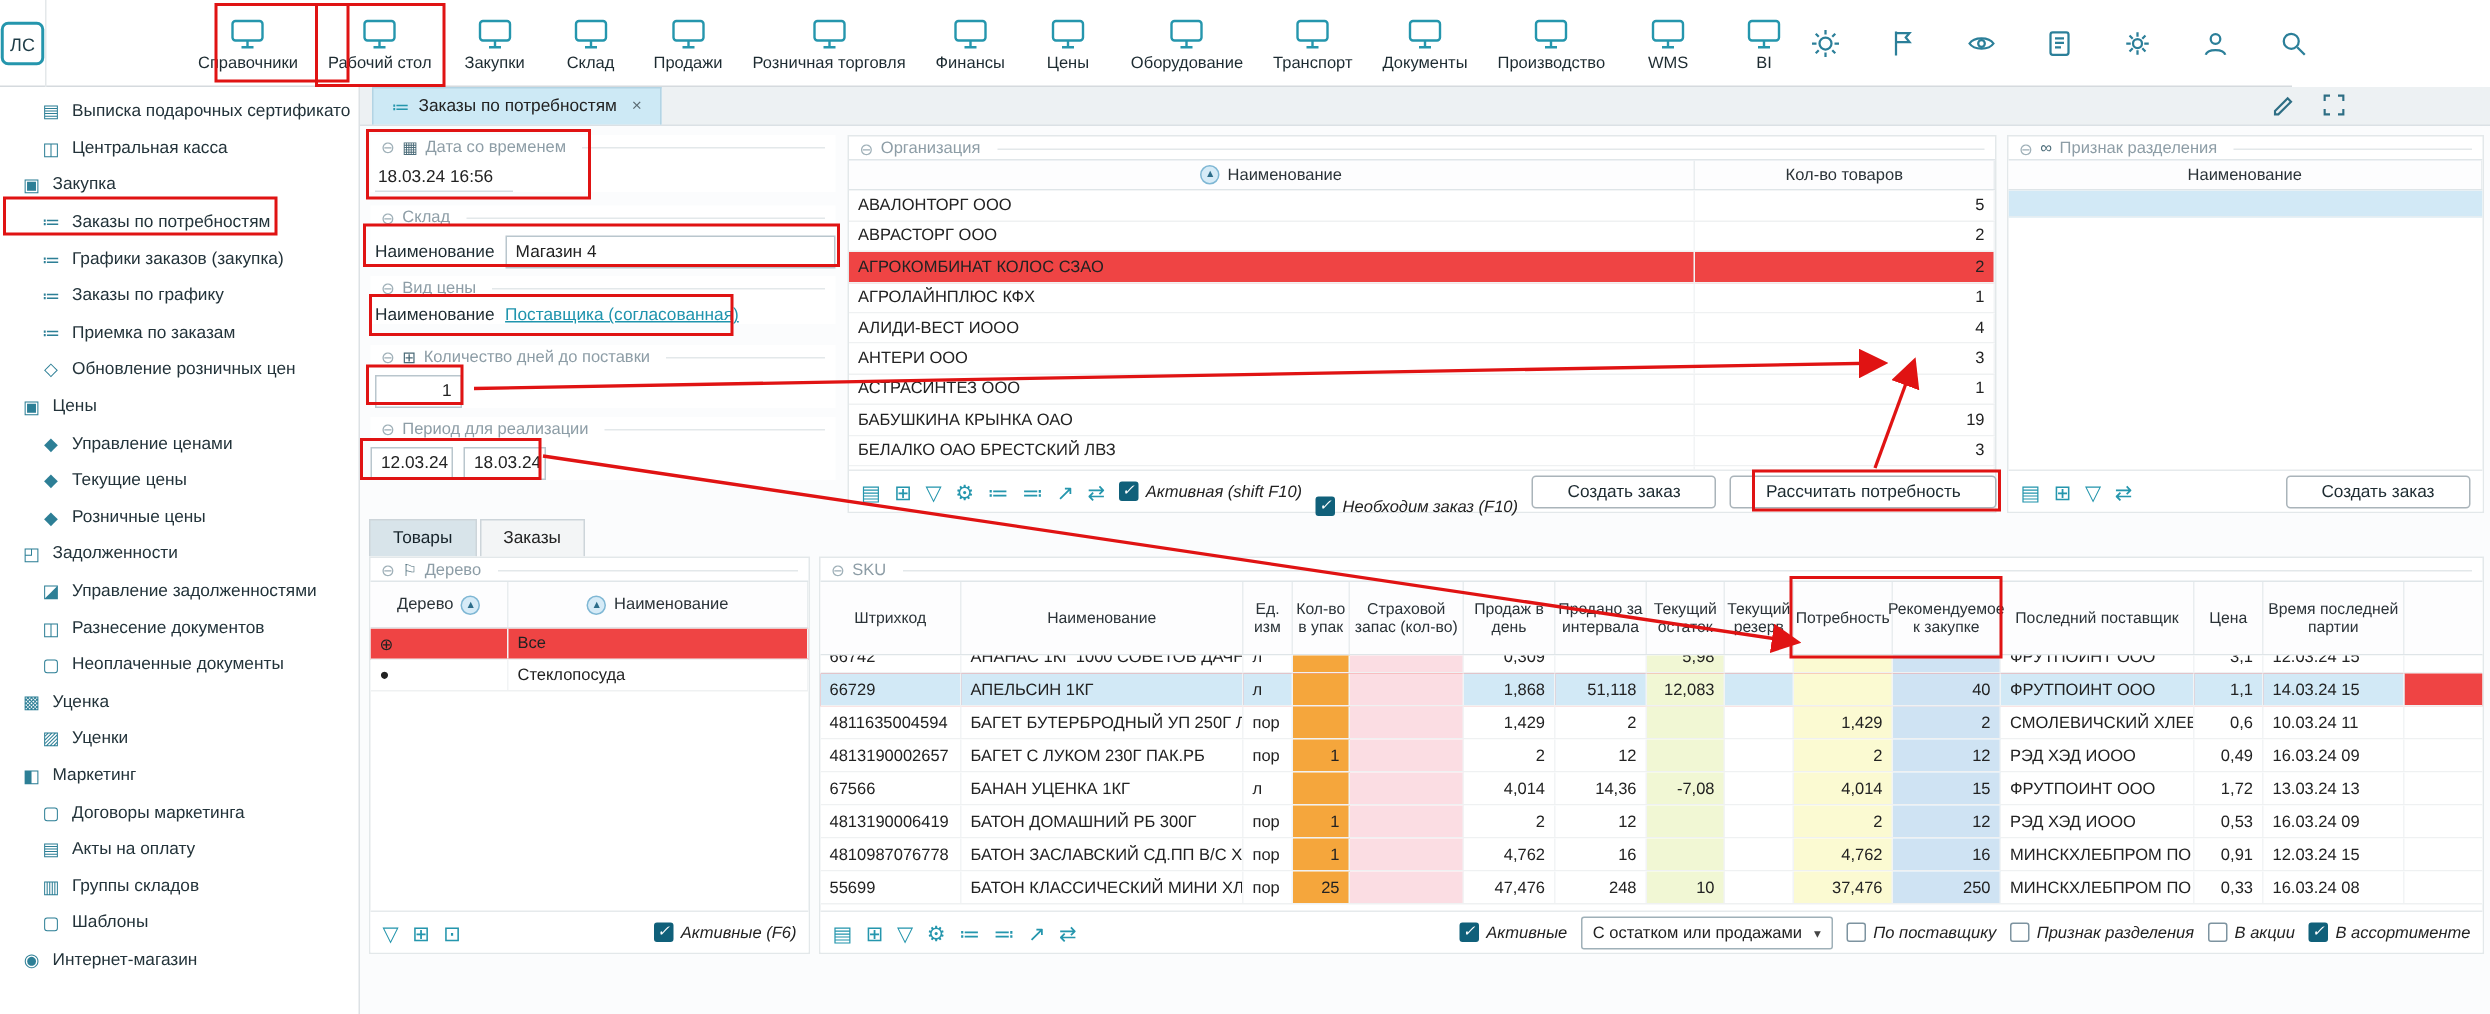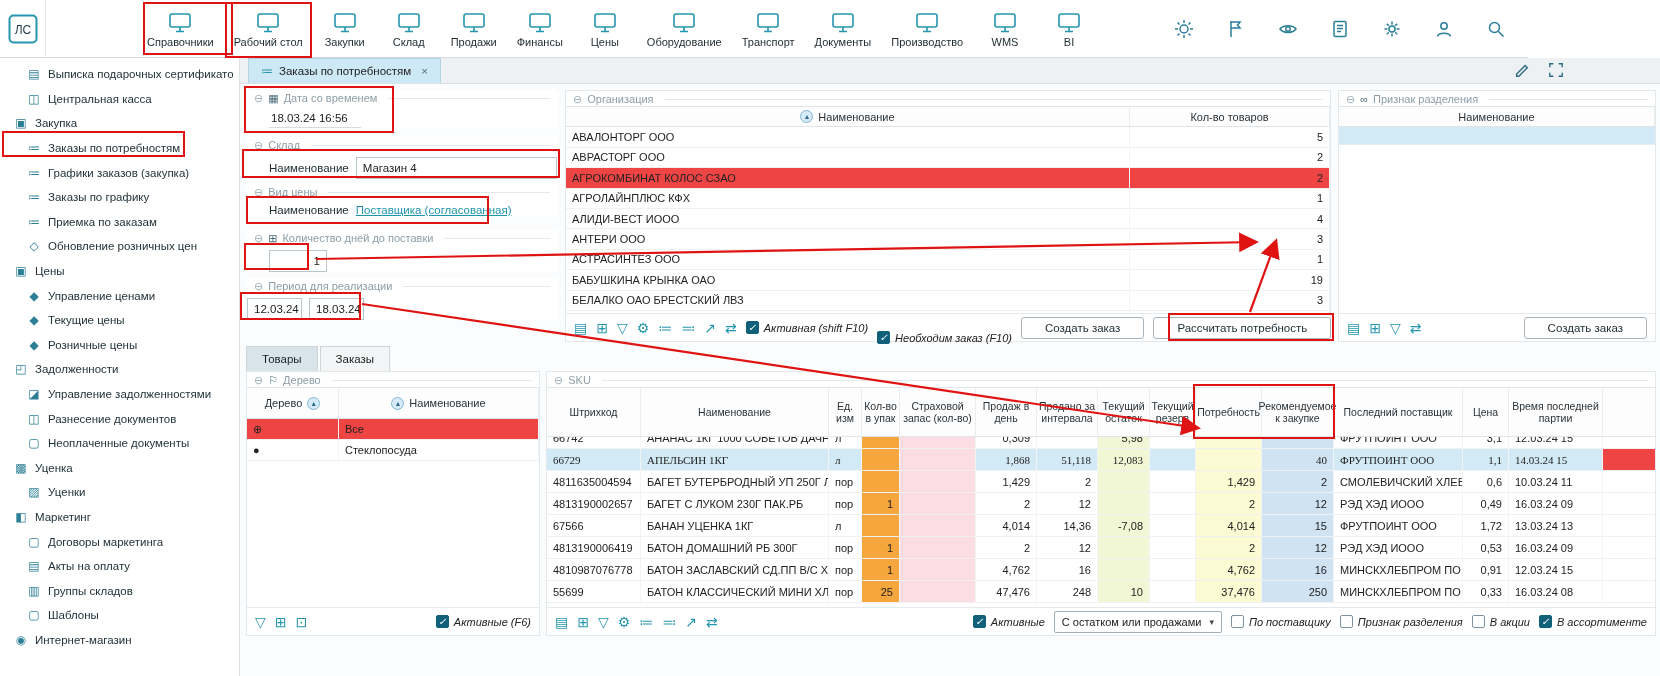--- a/index.html
+++ b/index.html
@@ -40,21 +40,21 @@
 
   
   .panel { position:absolute; background:#fff; border:1px solid #e3e8ea; z-index:3; }
   .p-title { display:flex; align-items:center; gap:5px; height:15px; padding:1px 7px 0 7px;
              color:#8d9da6; font-size:11px; white-space:nowrap; }
   .p-title::after { content:""; flex:1; border-top:1px solid #e3e8ea; margin-left:6px; }
   .collapse { color:#9fb0b8; font-size:11px; }
   .gicon { color:#4d6d7a; font-size:11px; }
 
   .fgroup { position:absolute; background:#fff; z-index:3; }
-  .fg-body { display:flex; align-items:center; gap:7px; margin-top:5px; padding-left:3px;margin-left:19px; }
+  .fg-body { display:flex; align-items:center; gap:7px; margin-top:5px; padding-left:3px; }
   .flabel { font-size:11.5px; color:#1d2b31; white-space:nowrap; }
   .inputbox { height:22px; border:1px solid #b9c6cd; background:#fff; display:flex; align-items:center;
               padding:0 6px; font-size:11.5px; }
   .link { color:#1f94ad; text-decoration:underline; font-size:11.5px; cursor:pointer; white-space:nowrap; }
   .plain-field { font-size:11.5px; border-bottom:1px solid #d6dde1; padding:2px 4px 3px 2px; min-width:92px; }
 
   
   .gridhead { display:flex; border-top:1px solid #e0e6e9; border-bottom:1px solid #dfe5e8; background:#fdfdfe; }
   .th { font-size:11px; color:#2b3338; display:flex; align-items:center; justify-content:center; gap:5px;
         border-right:1px solid #e9edef; cursor:pointer; }
@@ -94,21 +94,21 @@
   .sku-cols > :nth-child(11){width:72px} .sku-cols > :nth-child(12){width:129px}
   .sku-cols > :nth-child(13){width:46px} .sku-cols > :nth-child(14){width:94px}
   .sku-head { border-top:1px solid #e0e6e9; border-bottom:1px solid #dfe5e8; background:#fdfdfe; }
   .sku-head .th { height:48px; white-space:normal; text-align:center; line-height:1.15; font-size:10.5px; padding:2px 1px; }
   .srow .td { height:21px; font-size:11px; }
   .srow > :nth-child(4), .srow > :nth-child(5), .srow > :nth-child(6), .srow > :nth-child(7),
   .srow > :nth-child(8), .srow > :nth-child(9), .srow > :nth-child(10), .srow > :nth-child(11),
   .srow > :nth-child(13) { justify-content:flex-end; }
   .sku-body { height:168px; overflow:hidden; }
   .sku-body > .srow:first-child { margin-top:-10px; }
-  .sku-body .srow.selected > div { background:#d2e9f6;font-family:Liberation Serif, serif; }
+  .sku-body .srow.selected > div { background:#d2e9f6; }
   .sku-body .srow > div:nth-child(4)  { background:#f5a63c; }
   .sku-body .srow > div:nth-child(5)  { background:#fbdde3; }
   .sku-body .srow > div:nth-child(8)  { background:#f1f7d4; }
   .sku-body .srow > div:nth-child(10) { background:#fbfad2; }
   .sku-body .srow > div:nth-child(11) { background:#cfe3f3; }
 
   
   .pfooter { position:absolute; left:0; right:0; bottom:0; height:28px; display:flex; align-items:center;
              gap:9px; padding:0 8px; border-top:1px solid #e6eaec; background:#fff; }
   .ticon { color:#2596ad; font-size:14px; cursor:pointer; line-height:1; }
@@ -182,20 +182,27 @@
         <rect x="3" y="2" width="20" height="13" rx="2" fill="none" stroke="currentColor" stroke-width="1.6"></rect>
         <path d="M9 19.5h8M13 15v4" stroke="currentColor" stroke-width="1.6" fill="none"></path>
       </svg>
       <span class="rlabel">Продажи</span>
     </div>
       <div class="ribbon-item">
       <svg class="ric" width="26" height="22" viewBox="0 0 26 22">
         <rect x="3" y="2" width="20" height="13" rx="2" fill="none" stroke="currentColor" stroke-width="1.6"></rect>
         <path d="M9 19.5h8M13 15v4" stroke="currentColor" stroke-width="1.6" fill="none"></path>
       </svg>
+      <span class="rlabel">Розничная торговля</span>
+    </div>
+      <div class="ribbon-item">
+      <svg class="ric" width="26" height="22" viewBox="0 0 26 22">
+        <rect x="3" y="2" width="20" height="13" rx="2" fill="none" stroke="currentColor" stroke-width="1.6"></rect>
+        <path d="M9 19.5h8M13 15v4" stroke="currentColor" stroke-width="1.6" fill="none"></path>
+      </svg>
       <span class="rlabel">Финансы</span>
     </div>
       <div class="ribbon-item">
       <svg class="ric" width="26" height="22" viewBox="0 0 26 22">
         <rect x="3" y="2" width="20" height="13" rx="2" fill="none" stroke="currentColor" stroke-width="1.6"></rect>
         <path d="M9 19.5h8M13 15v4" stroke="currentColor" stroke-width="1.6" fill="none"></path>
       </svg>
       <span class="rlabel">Цены</span>
     </div>
       <div class="ribbon-item">

